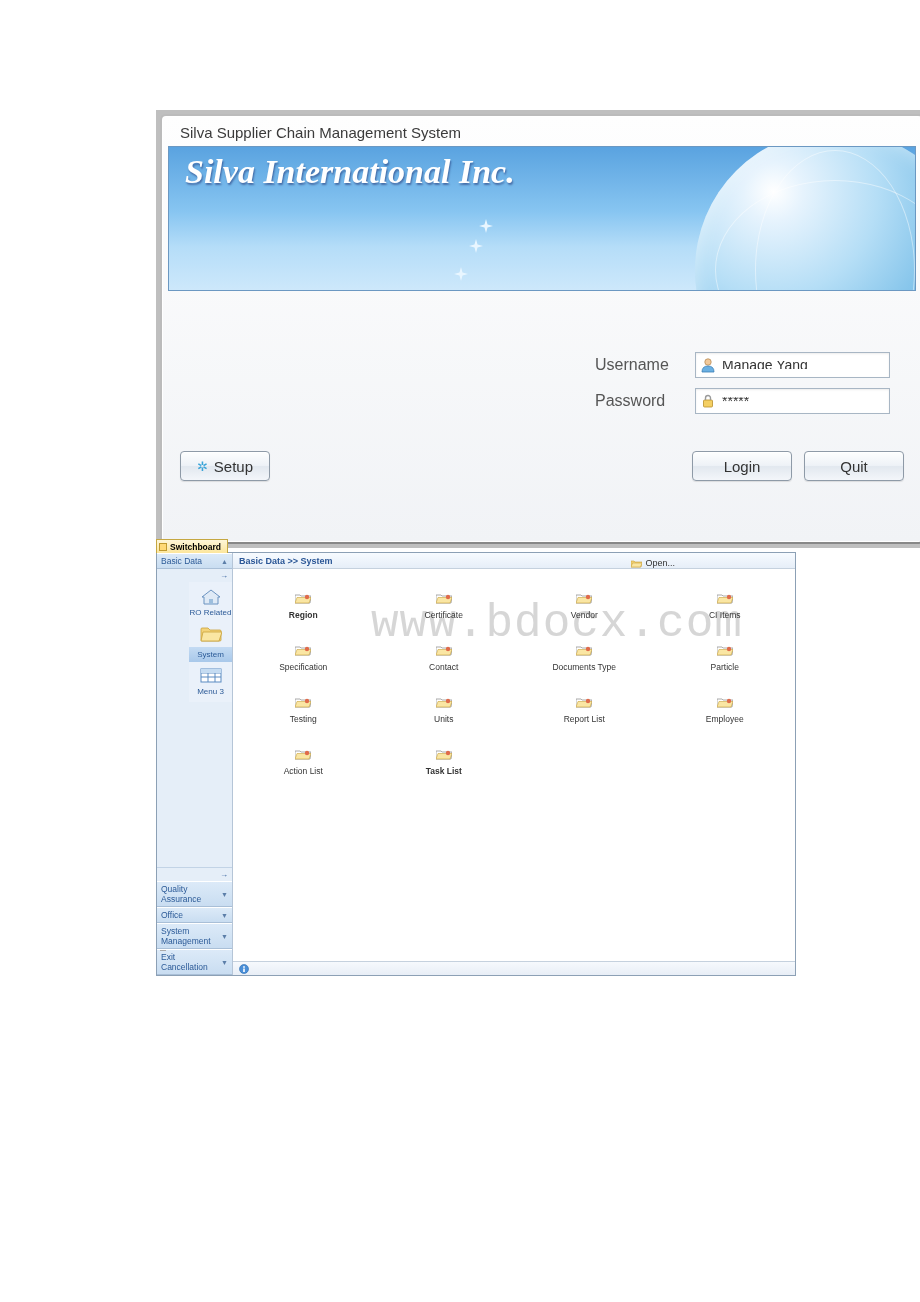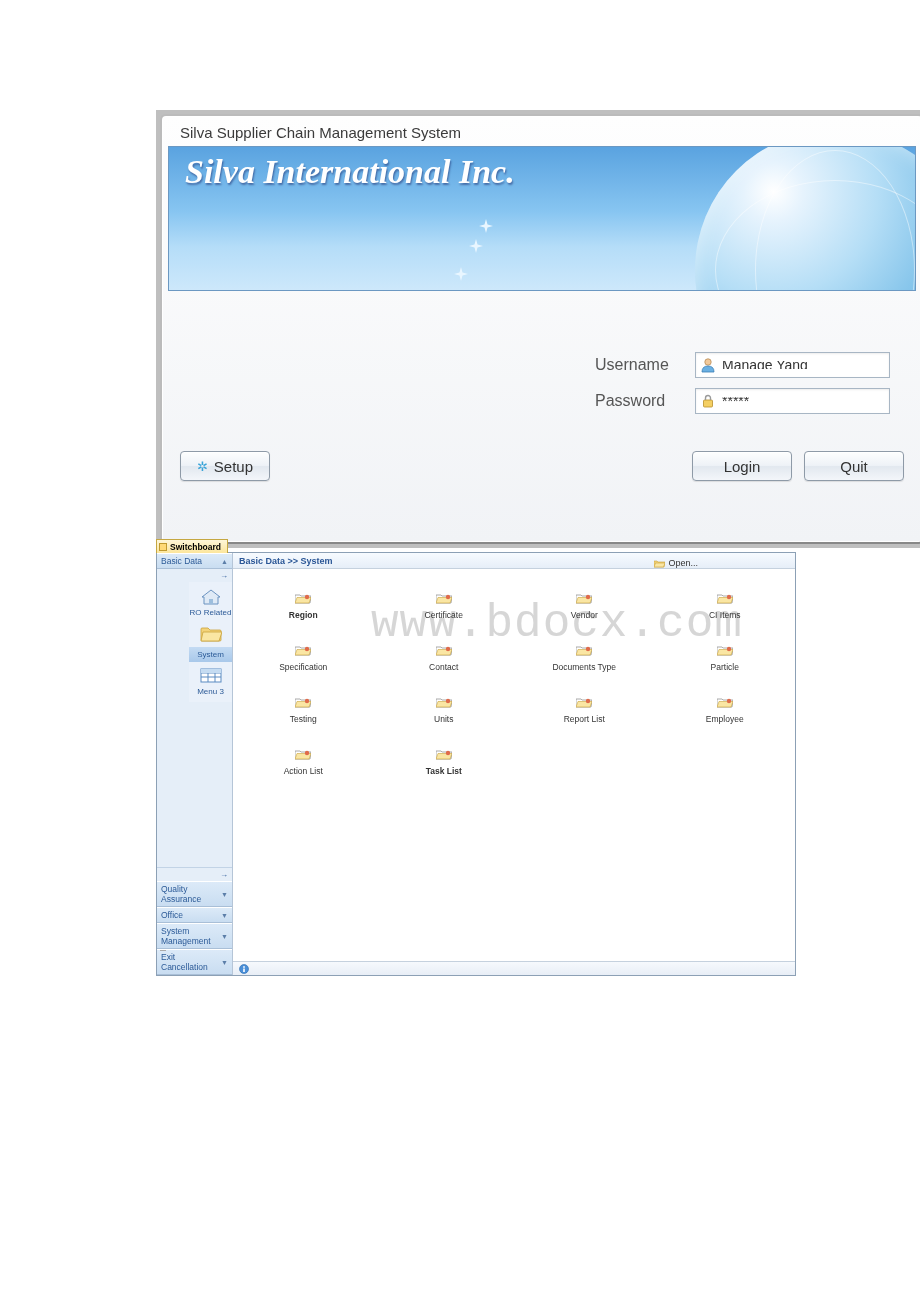--- a/index.html
+++ b/index.html
@@ -57,21 +57,21 @@
 .sb-item .ic{display:block;margin:0 auto 2px;width:22px;height:18px;}
 .sb-spacer{flex:1;}
 .sb-arrow { text-align:right; padding:2px 4px; color:#2b5a97; font-size:8px; border-top:1px solid #c2d3e6;}
 
 
 .content { flex:1; position:relative; background:#fff; }
 .ct-top { height:16px; line-height:16px; border-bottom:1px solid #c5d1de; padding-left:6px;
   background:linear-gradient(#f7fbff,#e6eef8);}
 .bc{color:#2a5696;font-size:9px;font-weight:bold;}
 .bc .lt{font-weight:bold;}
-.open-btn { position:absolute; right:97px; top:2px; font-size:9px; color:#333; display:flex; align-items:center; gap:3px;}
+.open-btn { position:absolute; right:120px; top:2px; font-size:9px; color:#333; display:flex; align-items:center; gap:3px;}
 .open-btn .fold{width:11px;height:9px;}
 .grid { position:absolute; left:0; right:0; top:24px; bottom:14px; display:grid;
   grid-template-columns:repeat(4,1fr); grid-auto-rows:50px; gap:2px 0; padding:4px 0;}
 .tile { display:flex; flex-direction:column; align-items:center; justify-content:center; cursor:pointer;}
 .tile .tic{width:16px;height:13px;margin-bottom:4px;}
 .tile .tl{font-size:8.5px; color:#333;}
 .tile .tl.bold{font-weight:bold;}
 .ct-foot { position:absolute; left:0; right:0; bottom:0; height:14px; border-top:1px solid #c5d1de; background:linear-gradient(#f6f9fd,#e8eef6); display:flex; align-items:center; padding-left:6px;}
 .info-ic{width:10px;height:10px;}
 

